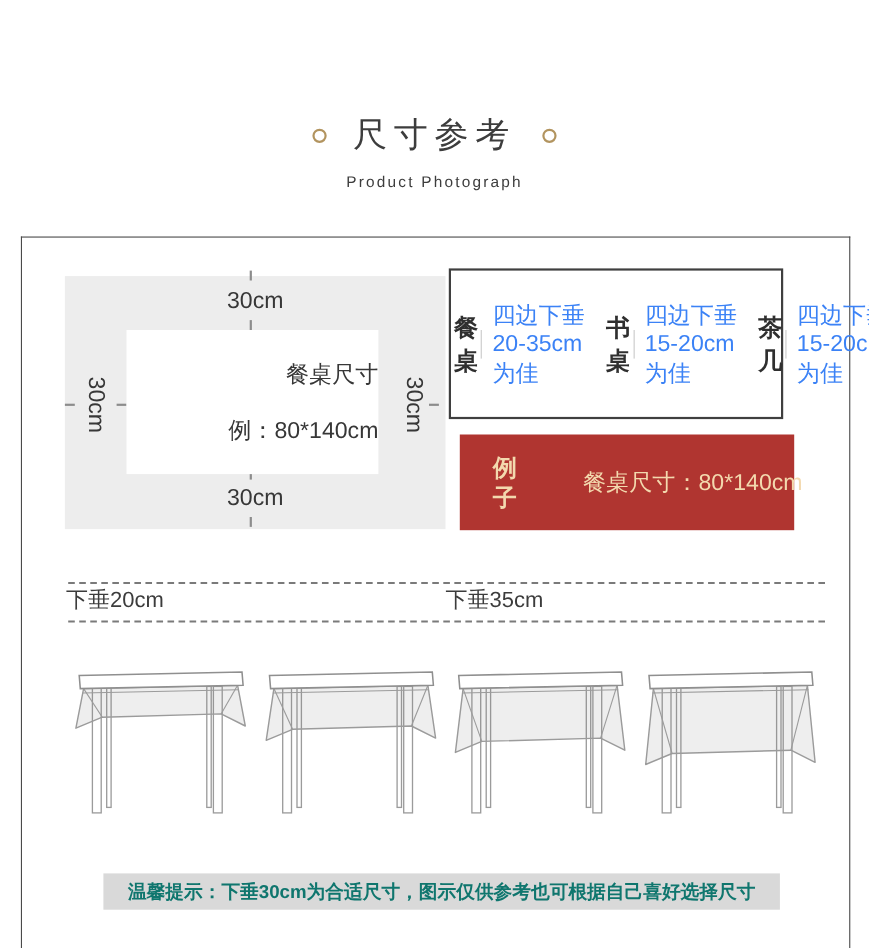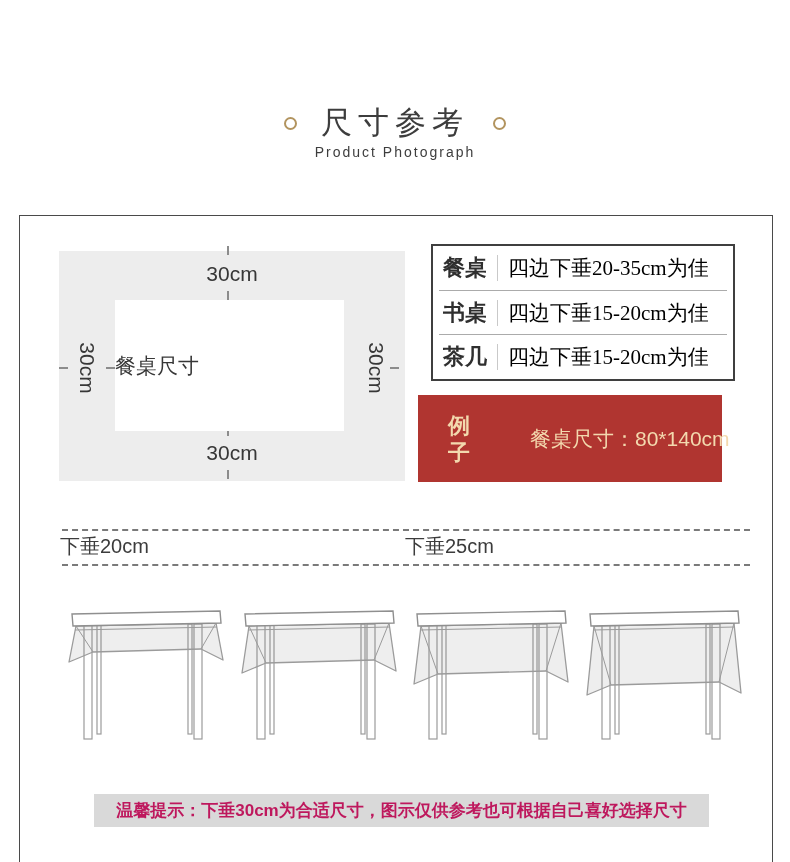--- a/index.html
+++ b/index.html
@@ -5,47 +5,47 @@
   * { margin:0; padding:0; box-sizing:border-box; }
   html,body { width:790px; height:862px; background:#ffffff; overflow:hidden;
               font-family:"Liberation Sans","DejaVu Sans",sans-serif; }
   .page { position:relative; width:790px; height:862px; background:#fff; }
 
   
   .header { position:absolute; top:102px; left:0; width:790px; text-align:center; }
   .title-row { display:flex; align-items:center; justify-content:center; gap:24px; }
   .ornament { width:13px; height:13px; border:2px solid #b2945f; border-radius:50%; background:#fff; }
   .page-title { font-size:31px; color:#3d3d3d; letter-spacing:6px; font-weight:400; }
-  .subtitle { font-size:14px; color:#3d3d3d; letter-spacing:2px; }
+  .subtitle { margin-top:13px; font-size:14px; color:#3d3d3d; letter-spacing:2px; }
 
   
   .main-box { position:absolute; left:19px; top:215px; width:754px; height:647px;
               border:1px solid #4a4a4a; border-bottom:none; background:#fff;padding-left:24px; }
 
   
   .diagram { position:absolute; left:39px; top:35px; width:346px; height:230px; background:#ededed; }
   .table-rect { position:absolute; left:56px; top:49px; width:229px; height:131px; background:#ffffff;
-                display:flex; flex-direction:column; align-items:flex-start; justify-content:center; gap:23px; }
+                display:flex; flex-direction:column; align-items:flex-end; justify-content:center; gap:23px; }
   .table-rect div { font-size:21px; color:#373737; }
   .dim-label { position:absolute; font-size:21px; color:#373737; }
   .dim-top    { top:11px;  left:0; width:100%; text-align:center; }
   .dim-bottom { top:190px; left:0; width:100%; text-align:center; }
   .dim-side   { width:60px; height:24px; line-height:24px; text-align:center; transform:rotate(90deg); }
   .dim-left   { left:-2px;  top:105px; }
   .dim-right  { left:287px; top:105px; }
   .tick-v { position:absolute; width:2px; height:9px; background:#8c8c8c; }
   .tick-h { position:absolute; width:9px; height:2px; background:#8c8c8c; }
 
   
-  .size-table { position:absolute; left:411px; top:28px; width:304px; height:137px;
-                border:2px solid #3f3f3f; background:#fff; display:flex; flex-direction:column; }
+  .size-table { position:absolute; left:388px; top:28px; width:304px; height:137px;
+                border:2px solid #3f3f3f; background:#fff; display:flex; flex-direction:row; }
   .size-row { flex:1; display:flex; align-items:center; }
   .size-row-label { width:64px; text-align:center; font-size:22px; font-weight:bold; color:#2f2f2f; }
   .size-vline { width:1px; height:26px; background:#c9c9c9; }
-  .size-row-desc { padding-left:10px; font-size:21px; color:#000000;font-family:Liberation Serif, serif; }
+  .size-row-desc { padding-left:10px; font-size:21px; color:#3b82f6; }
   .size-sep { height:1px; background:#ababab; margin:0 6px; }
 
   
   .example-box { position:absolute; left:398px; top:179px; width:304px; height:87px; background:#b03530;
                  display:flex; align-items:center; padding-left:30px; }
   .ex-label { display:flex; flex-direction:column; align-items:center; }
   .ex-label span { font-size:22px; font-weight:bold; color:#f3d9ae; line-height:27px; }
   .ex-vline { width:1px; height:56px; background:rgba(243,217,174,0.8); margin:0 14px; }
   .ex-lines div { font-size:21px; color:#f3d9ae; line-height:31px; white-space:nowrap;margin-left:32px; }
 
@@ -53,21 +53,21 @@
   .dash-line { position:absolute; left:42px; width:688px; border-top:2px dashed #7a7a7a; }
   .dash-top { top:313px; } .dash-bot { top:348px; }
   .drop-labels { position:absolute; left:40px; top:317px; width:690px; display:flex; }
   .drop-label { flex:1; text-align:left; font-size:20px; color:#3c3c3c; line-height:27px; }
 
   .tables-row { position:absolute; left:40px; top:388px; width:690px; display:flex; }
   .table-cell { flex:1; display:flex; justify-content:center; }
 
   
   .tip-bar { position:absolute; left:74px; top:578px; width:615px; height:33px; background:#d9d9d9;
-             text-align:center; line-height:33px; font-size:17px; font-weight:bold; color:#be185d; }
+             text-align:center; line-height:33px; font-size:17px; font-weight:bold; color:#0f766e; }
 </style>
 </head>
 <body>
 
 <div class="page">
 
   <div class="header">
     <div class="title-row">
       <span class="ornament"></span>
       <span class="page-title">尺寸参考</span>
@@ -88,20 +88,21 @@
       <span class="tick-h" style="left:274px; top:116px;"></span>
       <span class="tick-h" style="left:331px; top:116px;"></span>
 
       <div class="dim-label dim-top">30cm</div>
       <div class="dim-label dim-bottom">30cm</div>
       <div class="dim-label dim-side dim-left">30cm</div>
       <div class="dim-label dim-side dim-right">30cm</div>
 
       <div class="table-rect">
         <div>餐桌尺寸</div>
+        <div>例：80*140cm</div>
       </div>
     </div>
 
     <div class="size-table">
       <div class="size-row">
         <span class="size-row-label">餐桌</span>
         <span class="size-vline"></span>
         <span class="size-row-desc">四边下垂20-35cm为佳</span>
       </div>
       <div class="size-sep"></div>
@@ -126,21 +127,21 @@
       <div class="ex-vline"></div>
       <div class="ex-lines">
         <div>餐桌尺寸：80*140cm</div>
       </div>
     </div>
 
     <div class="dash-line dash-top"></div>
     <div class="dash-line dash-bot"></div>
     <div class="drop-labels">
       <div class="drop-label">下垂20cm</div>
-      <div class="drop-label">下垂25cm</div>
+      <div class="drop-label">下垂35cm</div>
     </div>
 
     <div class="tables-row">
       <div class="table-cell">
           <svg width="160" height="150" viewBox="0 0 160 150">
             <g stroke="#9b9b9b" fill="#ffffff" stroke-width="1.2">
               <rect x="31" y="20" width="4" height="110"></rect>
               <rect x="122" y="20" width="4" height="110"></rect>
               <rect x="18" y="20" width="8" height="115"></rect>
               <rect x="128" y="20" width="8" height="115"></rect>

